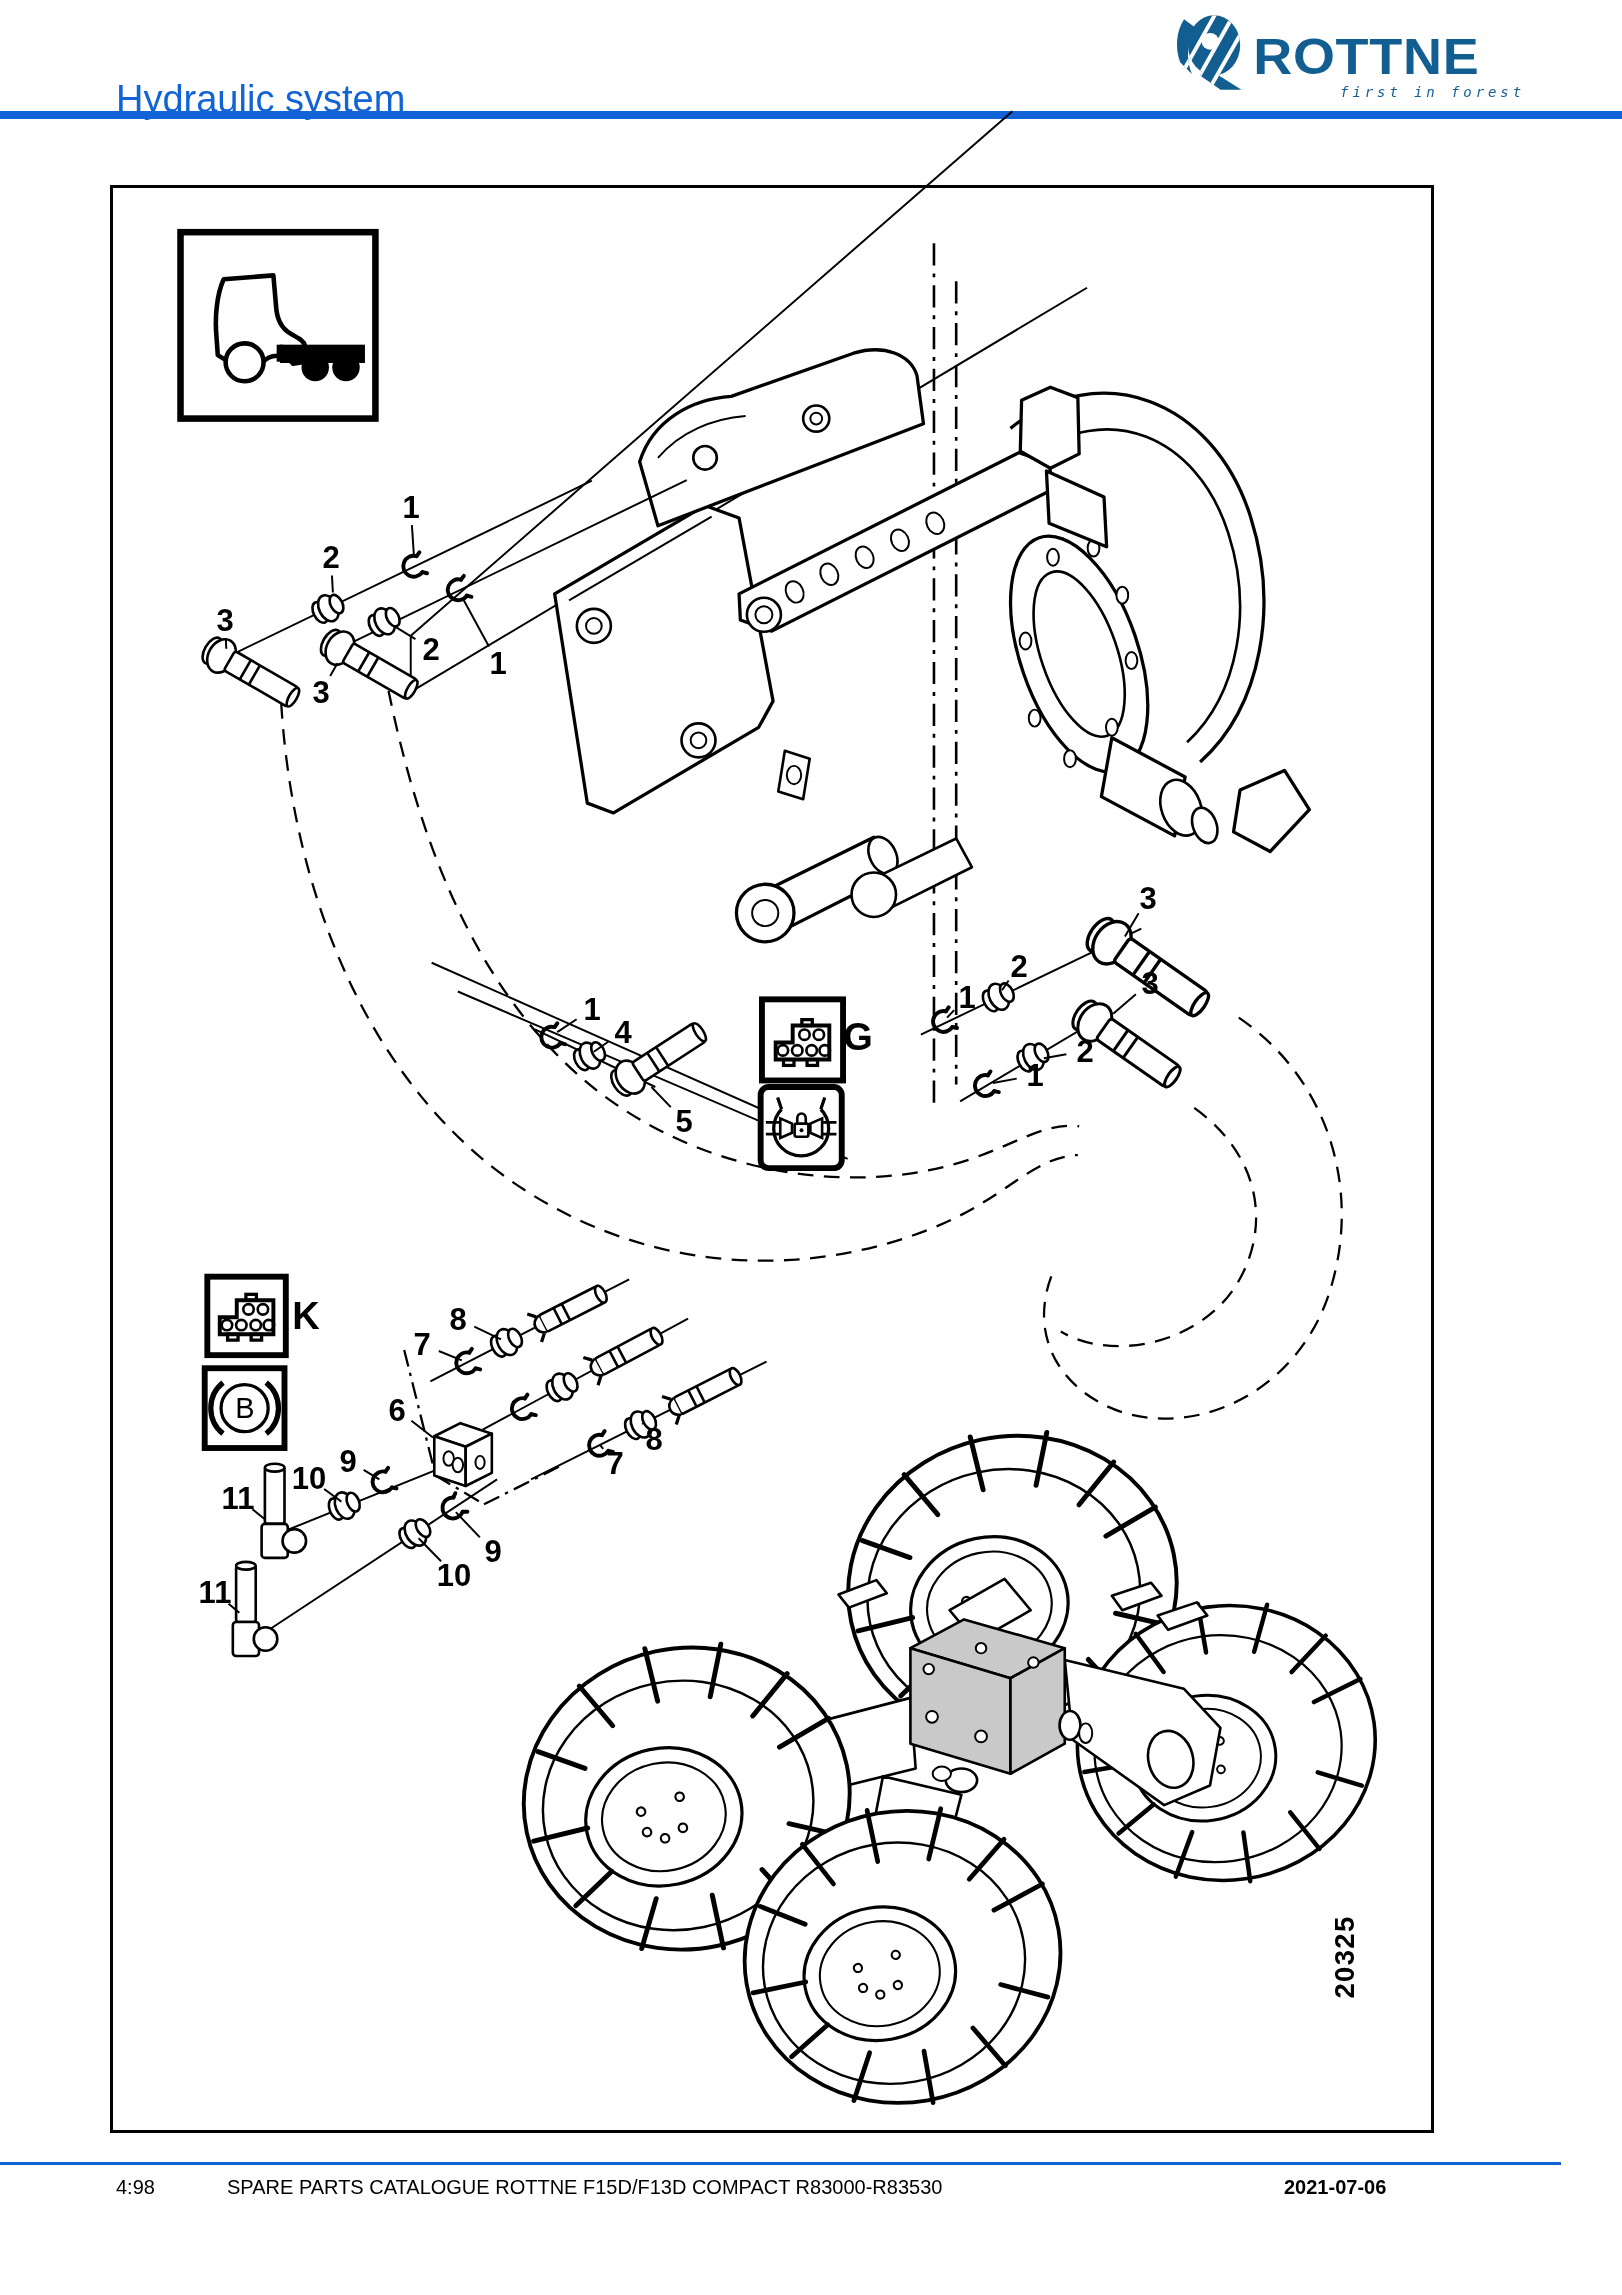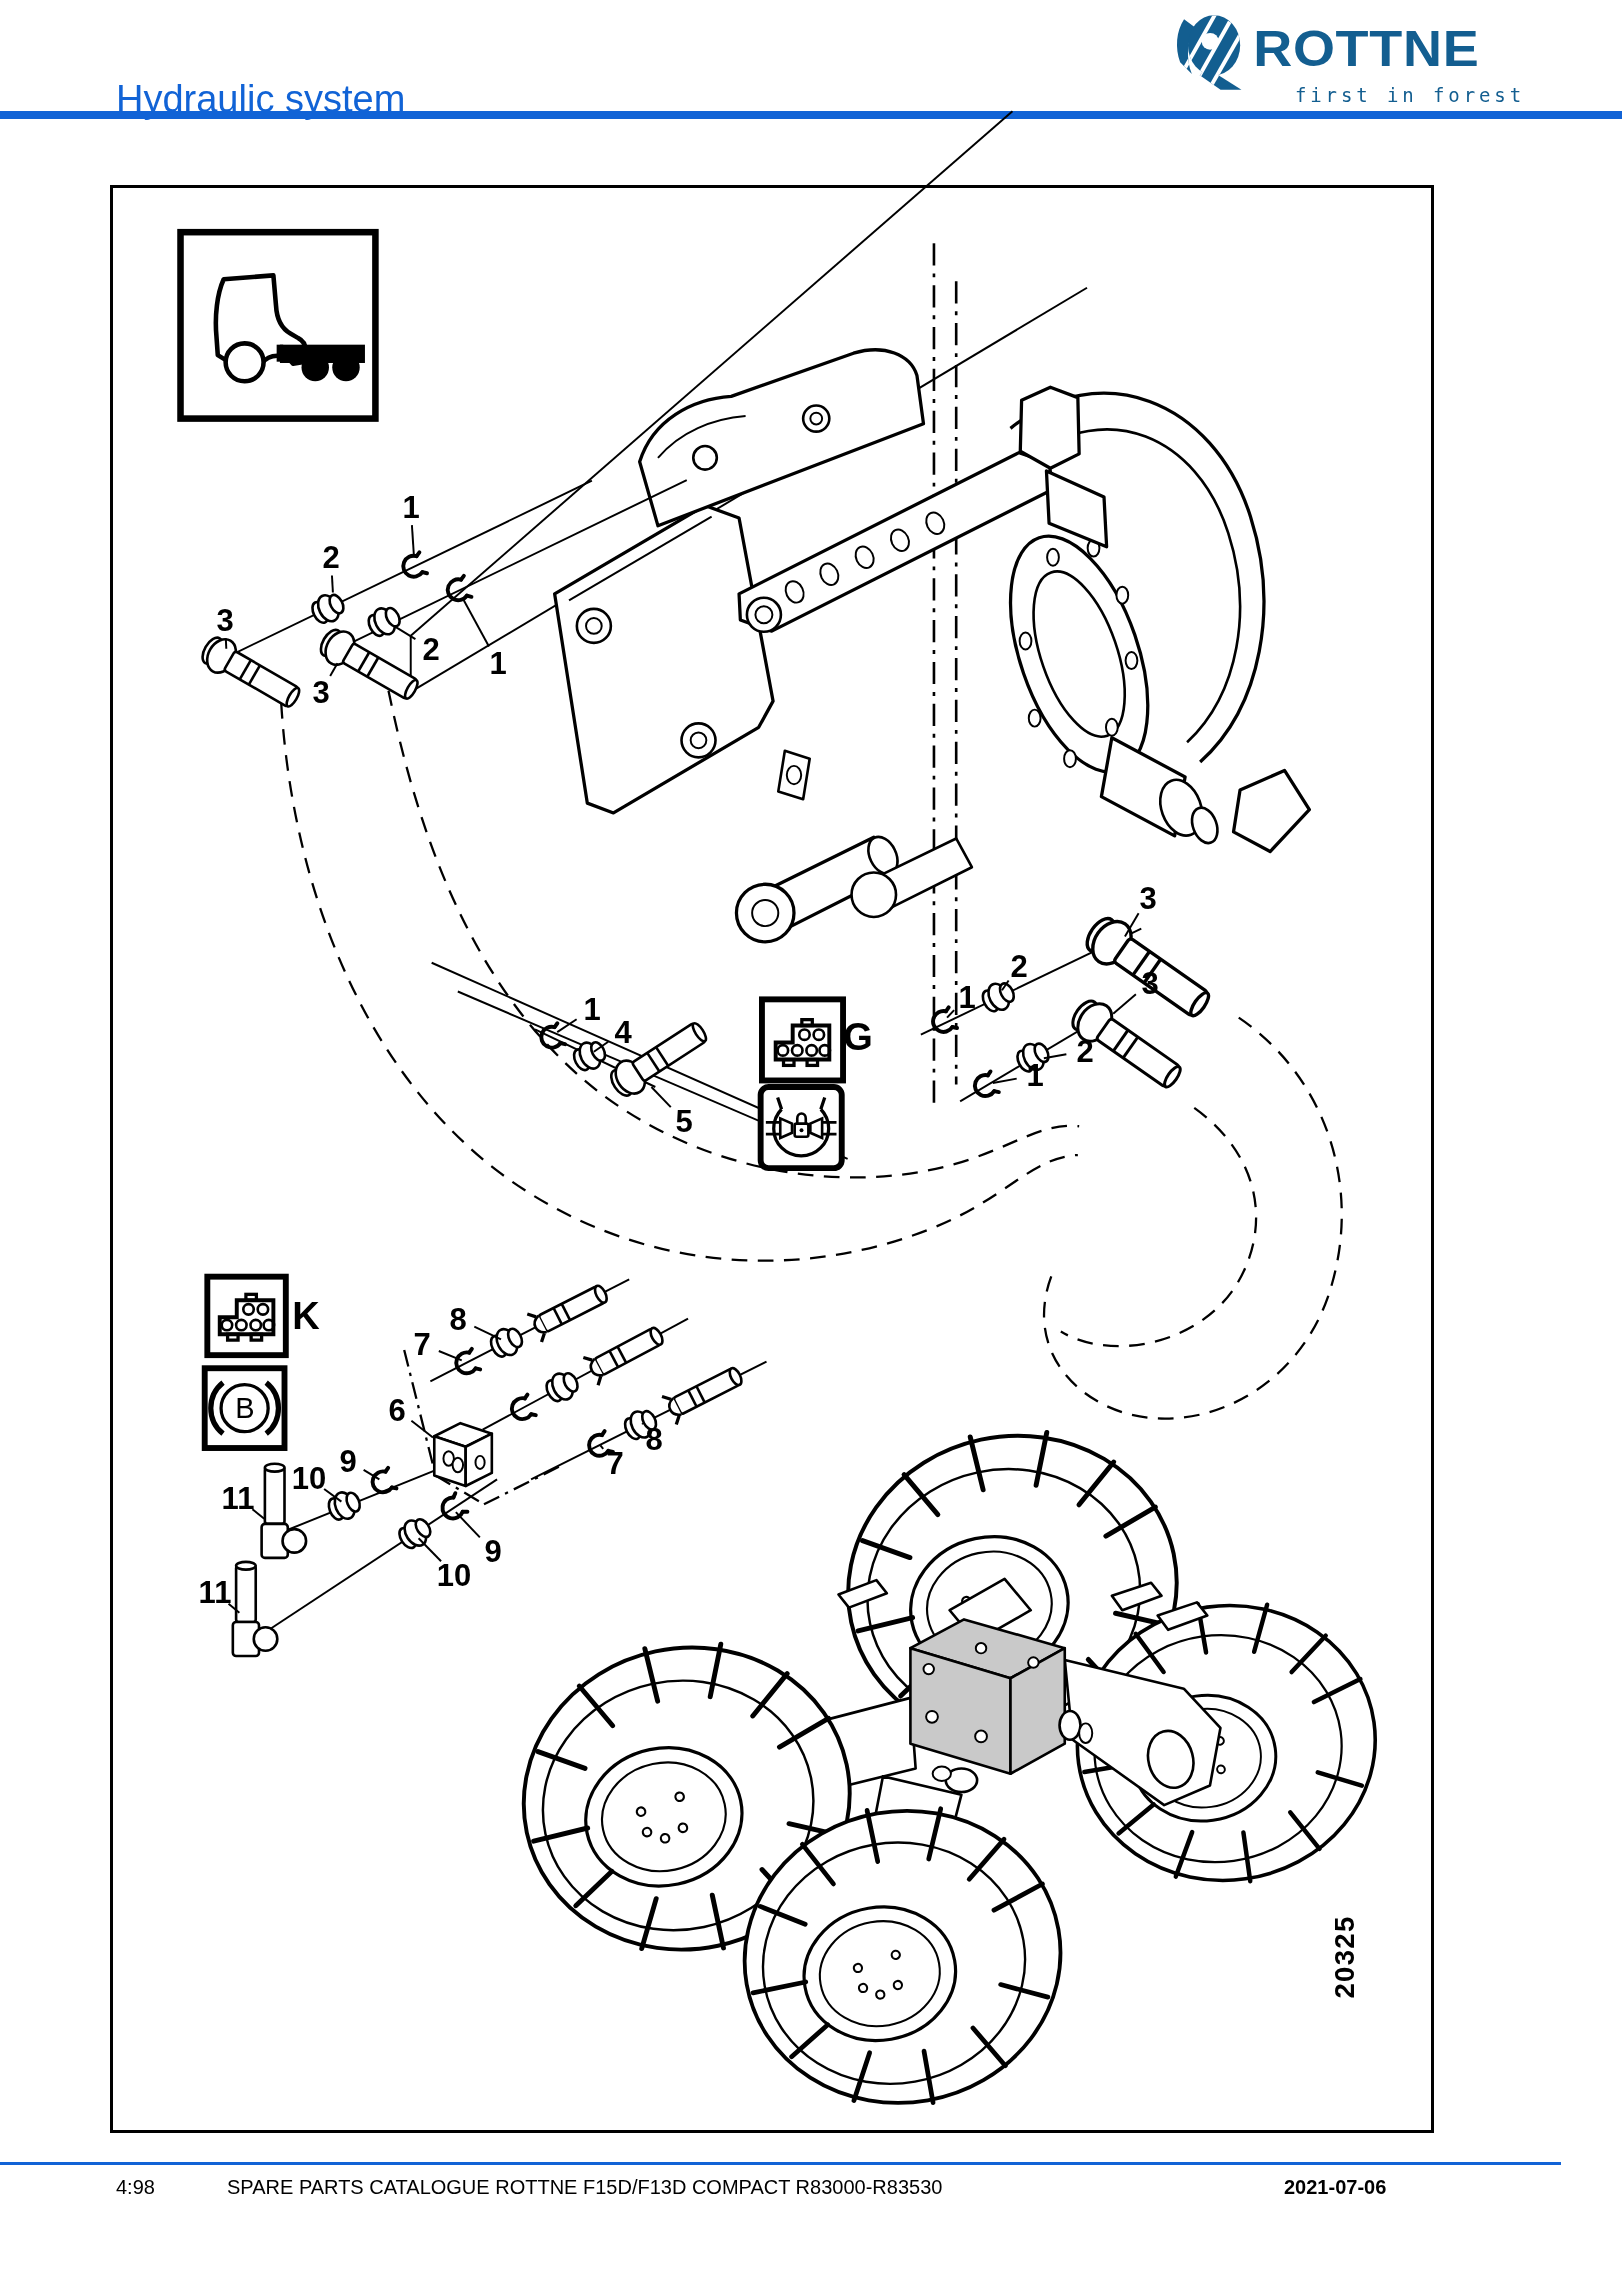--- a/index.html
+++ b/index.html
@@ -11,28 +11,28 @@
   body{
     width:1622px;height:2295px;position:relative;background:#ffffff;
     font-family:"Liberation Sans", sans-serif;color:#000;overflow:hidden;
   }
   .page-title{
     position:absolute;left:116px;top:58px;font-size:38px;color:var(--accent);
     font-weight:400;letter-spacing:0px;white-space:nowrap;margin-top:20px;
   }
   .header-rule{position:absolute;left:0;top:111px;width:1622px;height:7.9px;background:var(--accent);}
   .logo{position:absolute;left:1171px;top:10.5px;width:412px;height:98px;}
-  .logo-row{display:flex;align-items:flex-start;}
+  .logo-row{display:flex;align-items:center;}
   .logo-brand{
     font-size:54px;font-weight:700;color:var(--logo);letter-spacing:0.7px;line-height:1;
     transform:scaleY(0.92);margin-left:5.2px;margin-top:11.8px;white-space:nowrap;
   }
   .logo-tagline{
     position:absolute;right:58px;top:73px;font-family:"DejaVu Sans Mono", monospace;
-    font-size:19px;letter-spacing:3.9px;color:var(--logo);white-space:nowrap;
+    font-size:14px;letter-spacing:3.9px;color:var(--logo);white-space:nowrap;font-style:italic;
   }
   .main-box{
     position:absolute;left:110px;top:185px;width:1324px;height:1948px;
     border:3.9px solid #000;box-sizing:border-box;background:#fff;
   }
   svg.art{position:absolute;left:0;top:0;width:1622px;height:2295px;pointer-events:none;}
   .callout{
     position:absolute;transform:translate(-50%,-50%);font-size:31px;font-weight:700;
     white-space:nowrap;line-height:1;
   }

